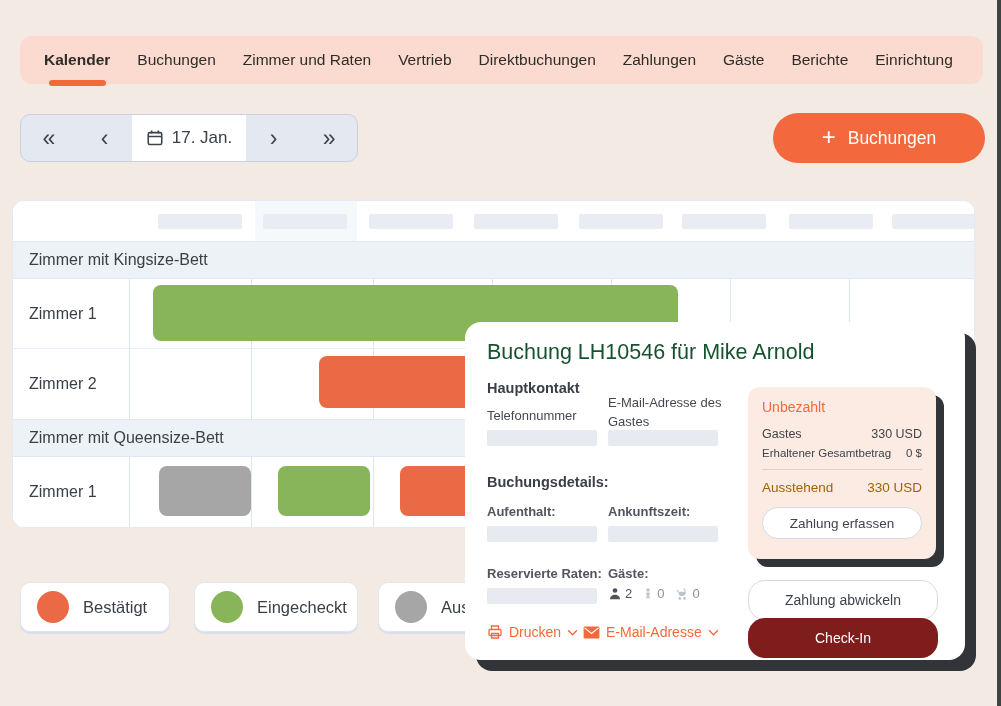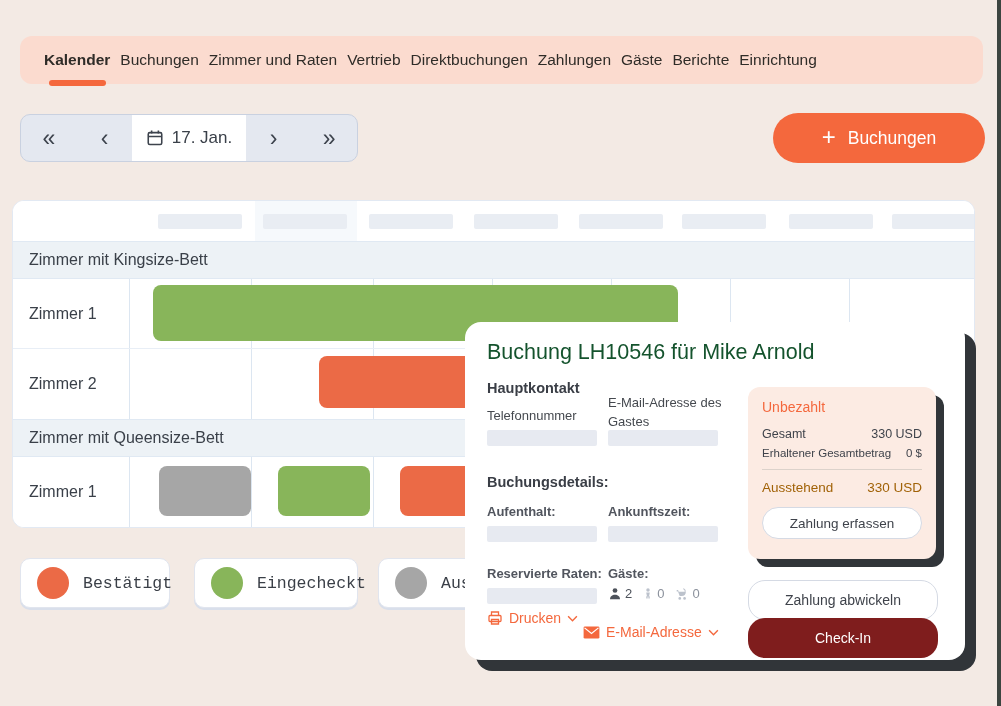--- a/index.html
+++ b/index.html
@@ -1,21 +1,21 @@
 <!DOCTYPE html>
 <html><head>
 <meta charset="utf-8">
 <style>
   html,body{margin:0;padding:0;}
   body{font-family:"Liberation Sans","DejaVu Sans",sans-serif;}
   #stage{position:relative;width:1001px;height:706px;background:#f3eae4;overflow:hidden;}
 
   
   .navbar{position:absolute;left:20px;top:36px;width:963px;height:48px;background:#fbdbcf;
-          border-radius:12px;display:flex;align-items:center;padding:0 0 0 24px;box-sizing:border-box;gap:10px;}
+          border-radius:12px;display:flex;align-items:center;padding:0 0 0 24px;box-sizing:border-box;gap:27px;}
   .tab{position:relative;font-size:15.5px;color:#2f2c28;cursor:pointer;white-space:nowrap;}
   .tab.active{font-weight:bold;}
   .tab-underline{position:absolute;left:0;right:0;margin:0 auto;bottom:-17px;width:57px;height:6px;
           border-radius:3px;background:#f4683d;}
 
   
   .datenav{position:absolute;left:20px;top:114px;width:338px;height:48px;background:#e4e8f0;
           border:1px solid #c9d1e0;border-radius:10px;display:flex;overflow:hidden;box-sizing:border-box;}
   .datenav .nbtn{width:56px;display:flex;align-items:center;justify-content:center;font-size:23px;
           color:#3d434d;cursor:pointer;user-select:none;}
@@ -42,23 +42,23 @@
   .vl{position:absolute;top:0;bottom:0;width:1px;background:#dce6f1;}
   .vl1{left:116px}.vl2{left:238px}.vl3{left:360px}.vl4{left:479px}.vl5{left:598px}.vl6{left:717px}.vl7{left:836px}
   .bar{position:absolute;border-radius:8px;cursor:pointer;}
   .bar-green1{left:140px;top:84px;width:525px;height:56px;background:#88b55a;}
   .bar-orange1{left:306px;top:155px;width:254px;height:52px;background:#eb6a46;}
   .bar-gray{left:146px;top:265px;width:92px;height:50px;background:#a6a6a6;}
   .bar-green2{left:265px;top:265px;width:92px;height:50px;background:#88b55a;}
   .bar-orange2{left:387px;top:265px;width:111px;height:50px;background:#eb6a46;}
 
   
-  .legend-card{position:absolute;top:558px;height:50px;background:#fff;border:1px solid #e1e5ee;
+  .legend-card{position:absolute;top:582px;height:50px;background:#fff;border:1px solid #e1e5ee;
         box-shadow:0 2px 0 #d9dfeb;border-radius:10px;display:flex;align-items:center;gap:14px;
-        padding:0 16px;box-sizing:border-box;font-size:16.5px;color:#3a3f47;font-family:Liberation Mono, monospace;}
+        padding:0 16px;box-sizing:border-box;font-size:16.5px;color:#3a3f47;}
   .lc1{left:20px;width:150px;}
   .lc2{left:194px;width:164px;}
   .lc3{left:378px;width:206px;}
   .dot{width:32px;height:32px;border-radius:50%;flex:0 0 auto;}
 
   
   .modal{position:absolute;left:465px;top:322px;width:500px;height:338px;background:#fff;border-radius:16px;
         box-shadow:11px 11px 0 #313539;}
   .m-title{position:absolute;left:22px;top:18px;font-size:21.5px;color:#14532d;}
   .m-h{position:absolute;font-size:14.5px;font-weight:bold;color:#3a3e46;}
@@ -243,21 +243,21 @@
             <path d="M2.5 3.5h1.6l.7 2h8.2a5 5 0 0 1-4.9 4.9H5.9l-1.9-5.4H2.5z"></path>
             <circle cx="6" cy="13" r="1.5"></circle>
               <circle cx="11.5" cy="13" r="1.5"></circle>
             <path d="M12.8 5.5c.2-2-.8-3.5-2.7-4l-.3 1.2c1.3.4 2 1.3 1.8 2.8z"></path>
           </svg>
         </span>
         <span>0</span>
       </span>
     </div>
 
-    <div class="m-link" style="left:22px;top:288px;">
+    <div class="m-link" style="left:22px;top:302px;">
       <span>
         <svg width="16" height="16" viewBox="0 0 16 16" fill="none" stroke="#f4683d" stroke-width="1.3">
           <rect x="2" y="5.5" width="12" height="6" rx="1"></rect>
           <path d="M4.5 5.5V2h7v3.5"></path>
           <path d="M4.5 9.5h7V14h-7z"></path>
         </svg>
       </span>
       <span>Drucken</span>
       <span>
         <svg width="11" height="7" viewBox="0 0 12 8" fill="none" stroke="#f4683d" stroke-width="1.6">
@@ -276,21 +276,21 @@
       <span>
         <svg width="11" height="7" viewBox="0 0 12 8" fill="none" stroke="#f4683d" stroke-width="1.6">
             <path d="M1 1.5 6 6.5 11 1.5"></path>
           </svg>
       </span>
     </div>
 
     <div class="paycard">
       <div class="pay-status">Unbezahlt</div>
       <div class="pay-row">
-        <span>Gesamt</span>
+        <span>Gastes</span>
         <span>330 USD</span>
       </div>
       <div class="pay-row small">
         <span>Erhaltener Gesamtbetrag</span>
         <span>0 $</span>
       </div>
       <hr class="pay-div">
       <div class="pay-row orange">
         <span>Ausstehend</span>
         <span>330 USD</span>

